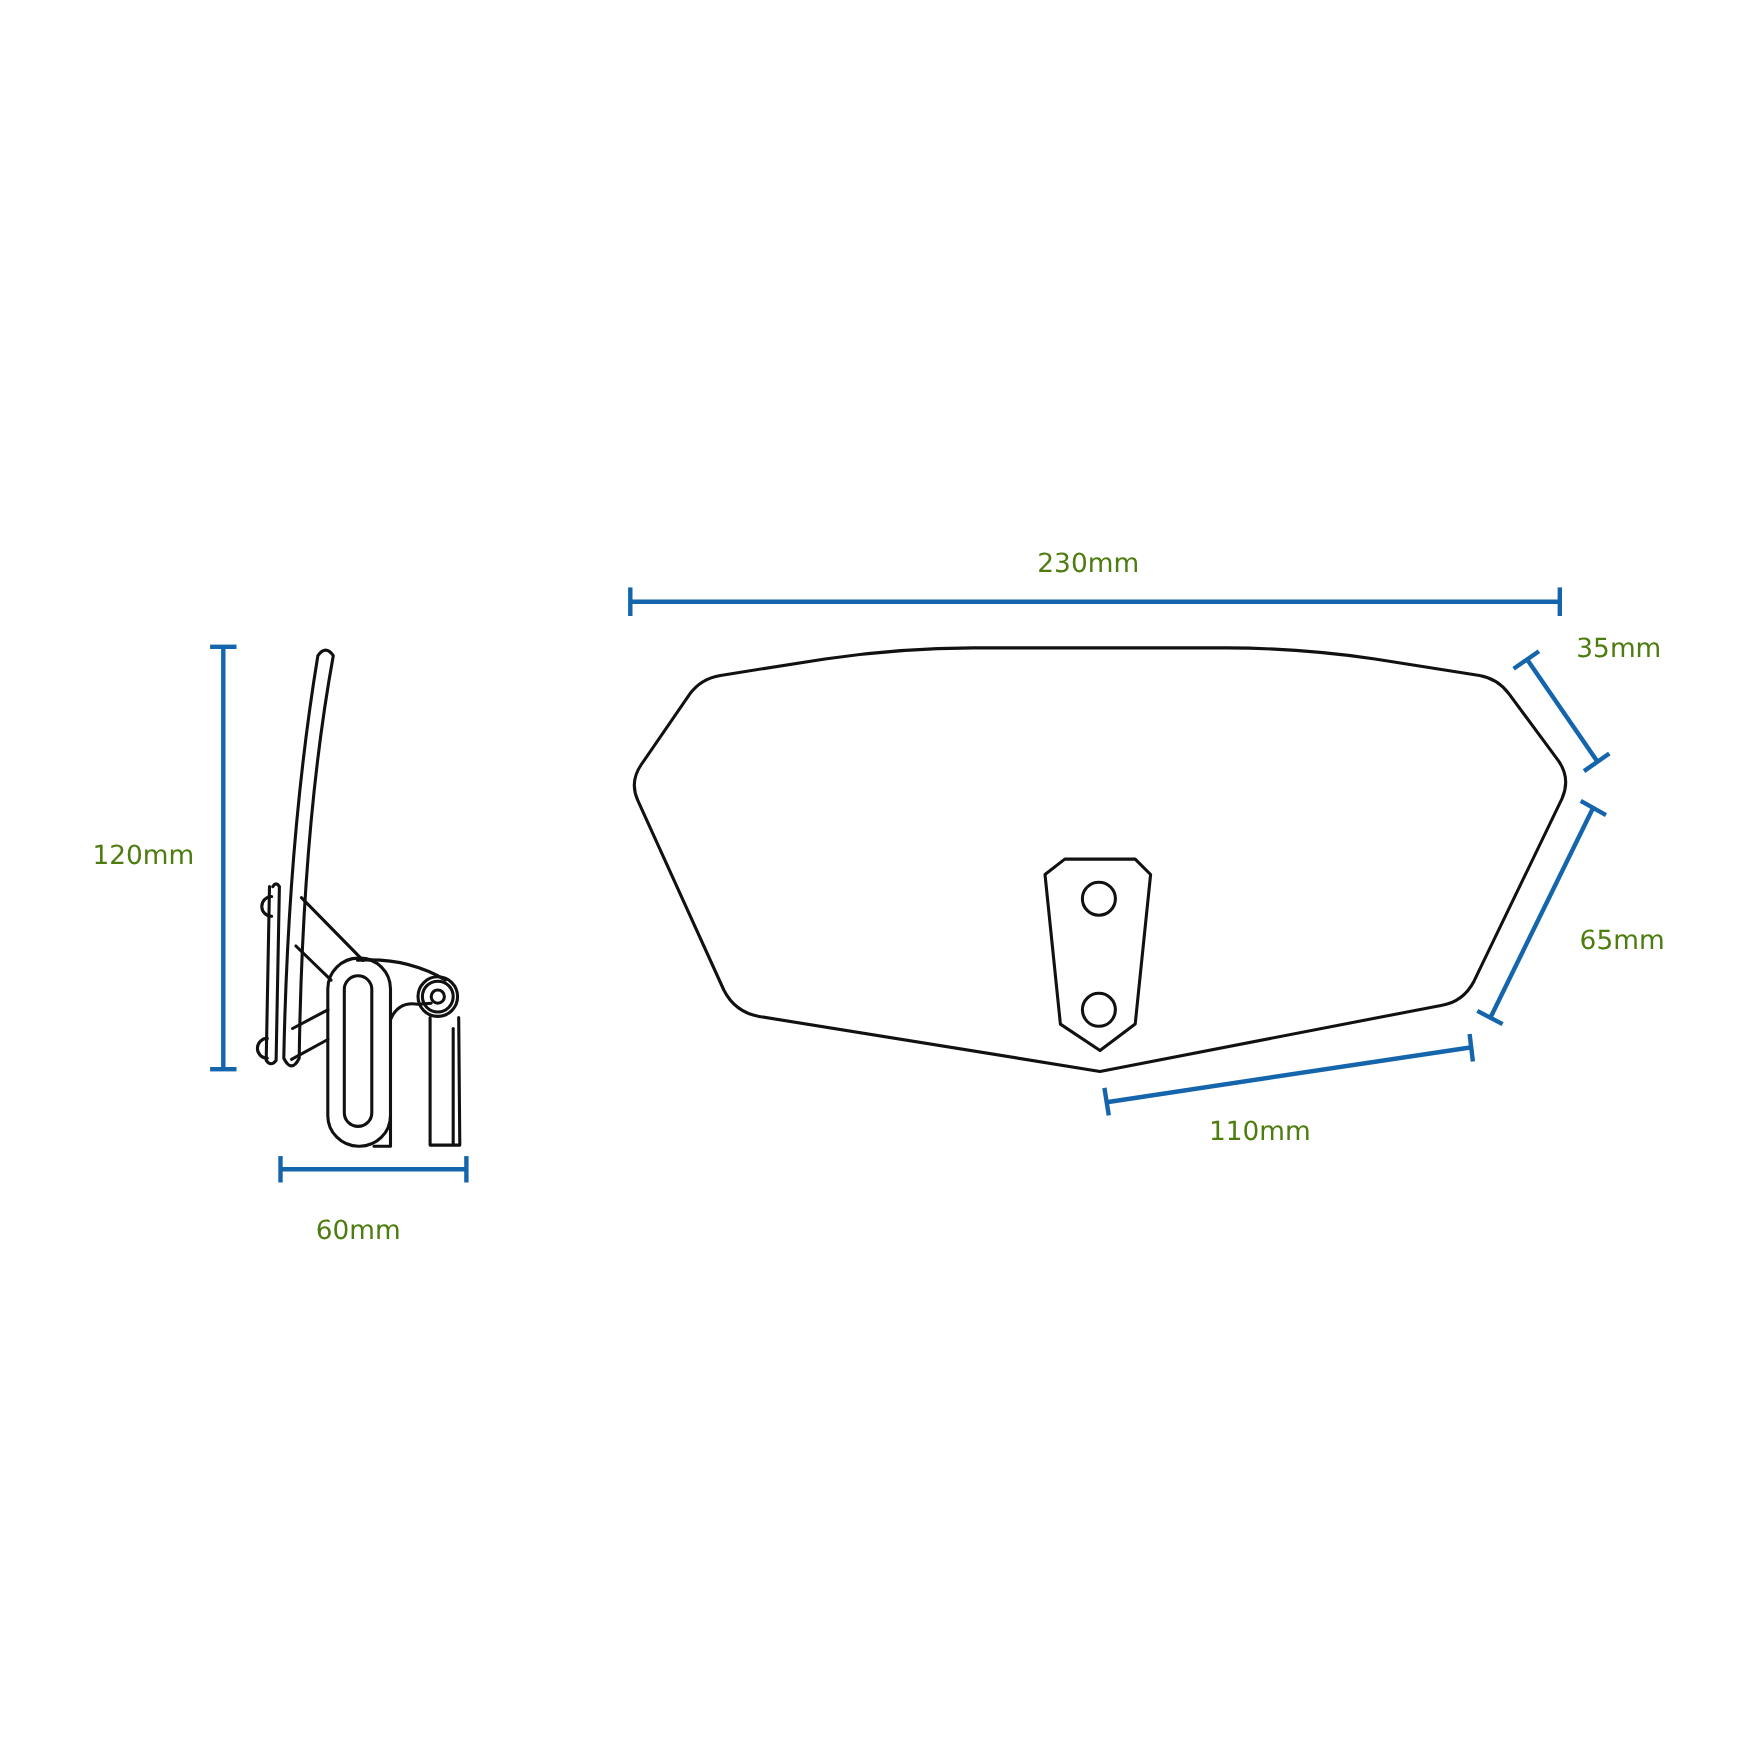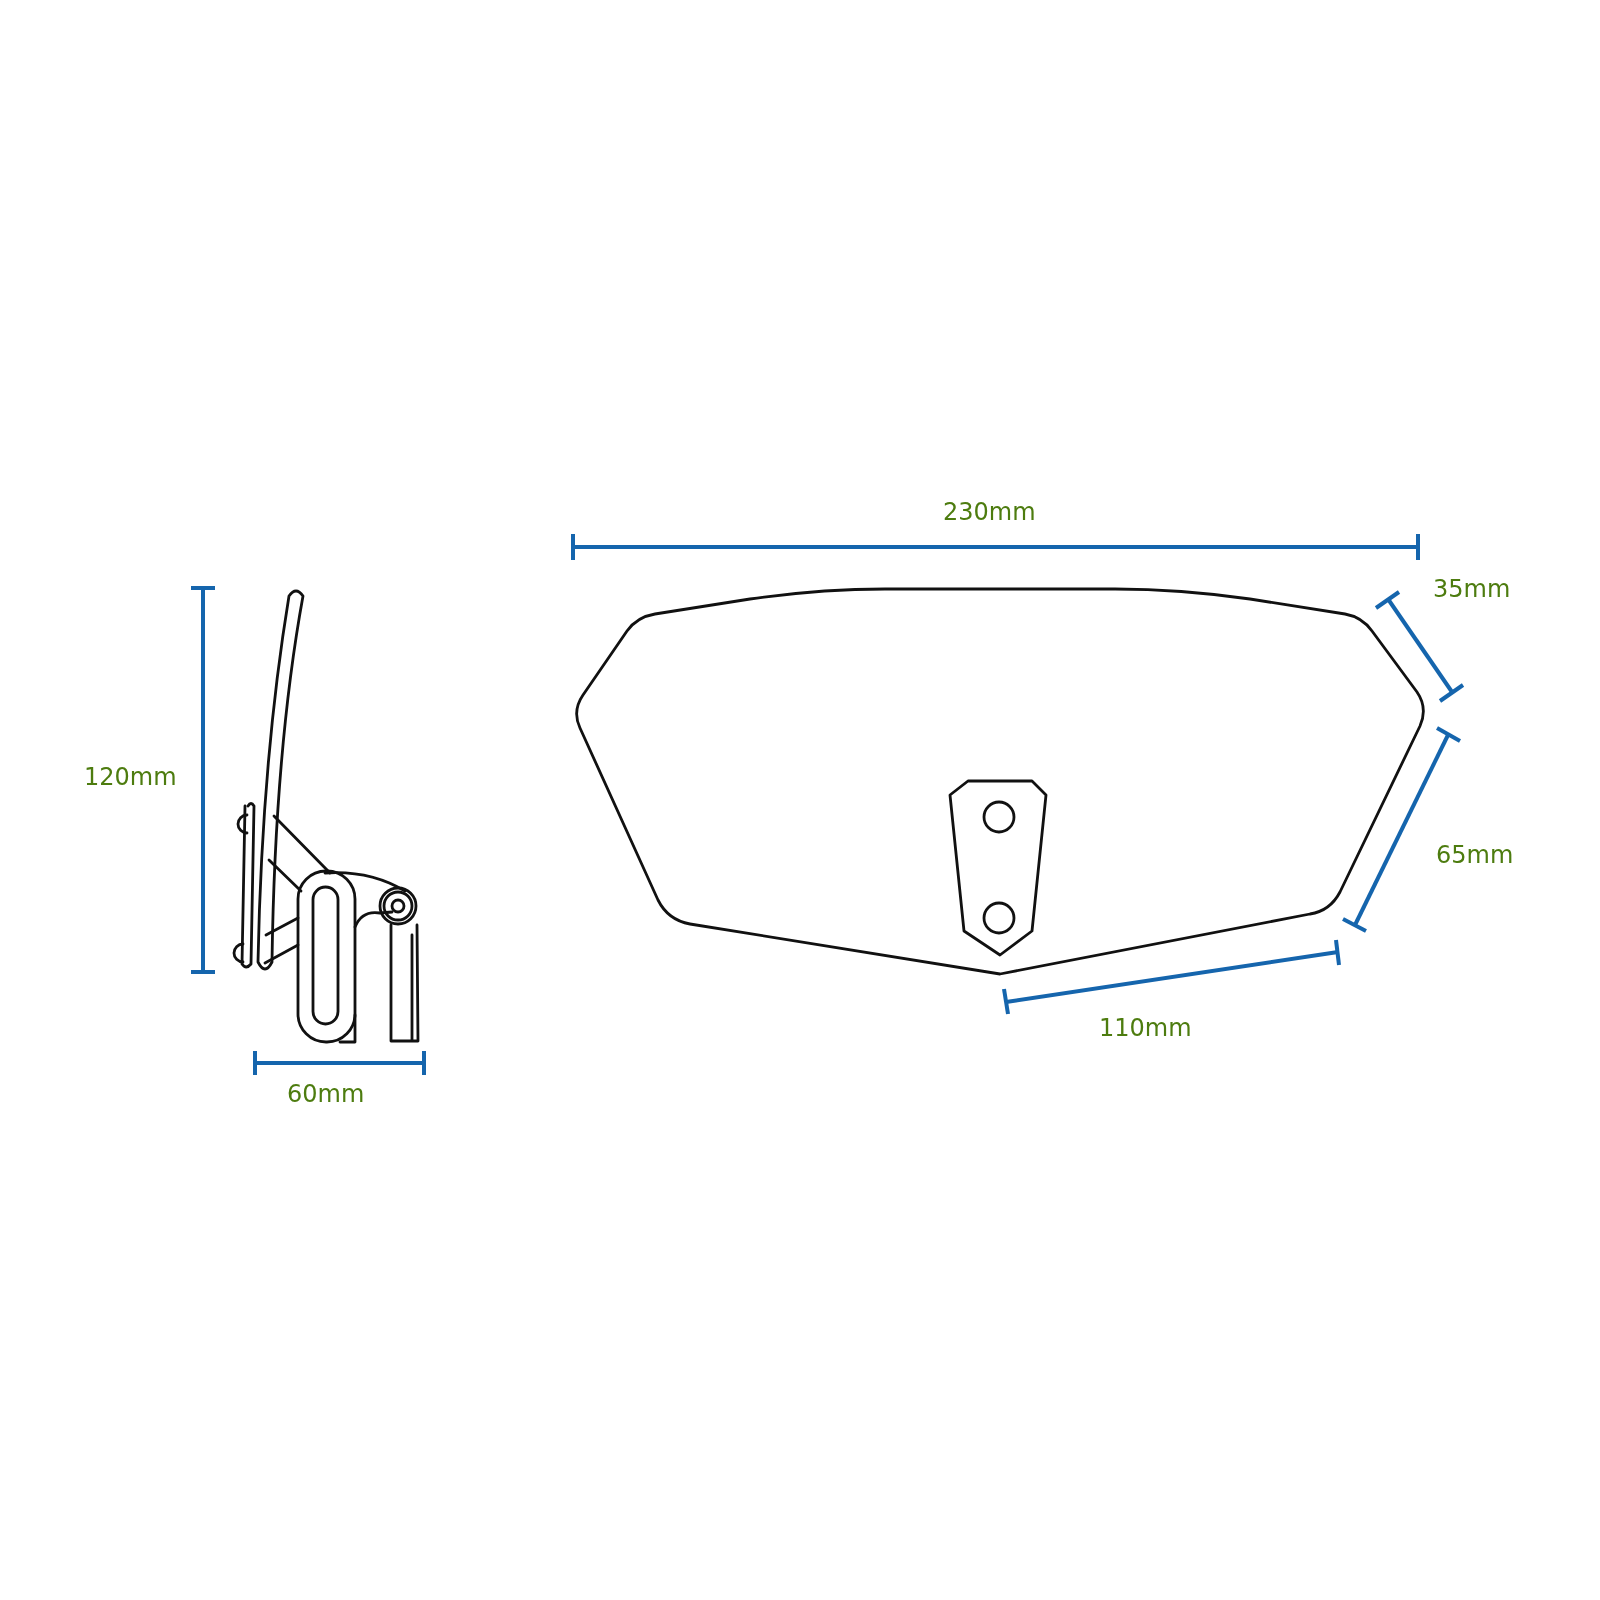--- a/index.html
+++ b/index.html
@@ -101,17 +101,17 @@
 
     <g>
       <line class="dim" x1="1006" y1="1002" x2="1338" y2="952"></line>
       <line class="dim" x1="1004" y1="989" x2="1008" y2="1014"></line>
       <line class="dim" x1="1336" y1="940" x2="1339" y2="965"></line>
     </g>
   </g>
 </svg>
 
 <div class="label" style="left:84px; top:763px;">120mm</div>
-<div class="label" style="left:287px; top:1080px;">60mm</div>
+<div class="label" style="left:287px; top:1104px;">60mm</div>
 <div class="label" style="left:943px; top:498px;">230mm</div>
 <div class="label" style="left:1433px; top:575px;">35mm</div>
 <div class="label" style="left:1413px; top:841px;margin-left:23px;">65mm</div>
 <div class="label" style="left:1088px; top:1014px;margin-left:11px;">110mm</div>
 
 </body></html>

